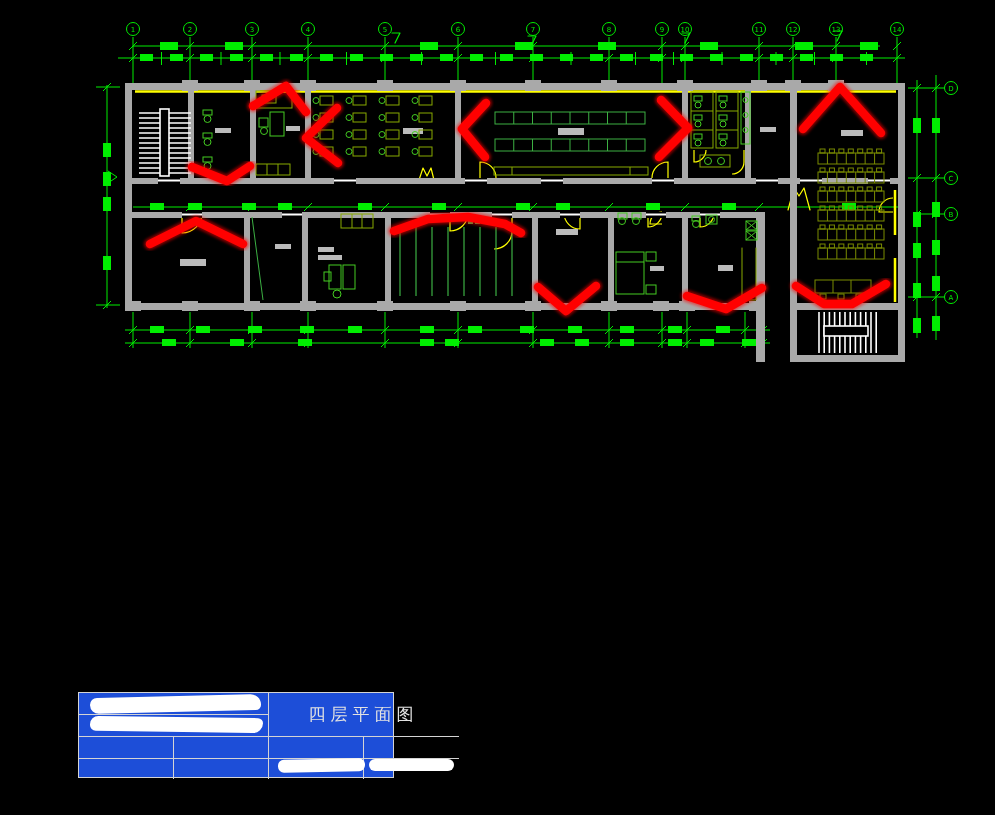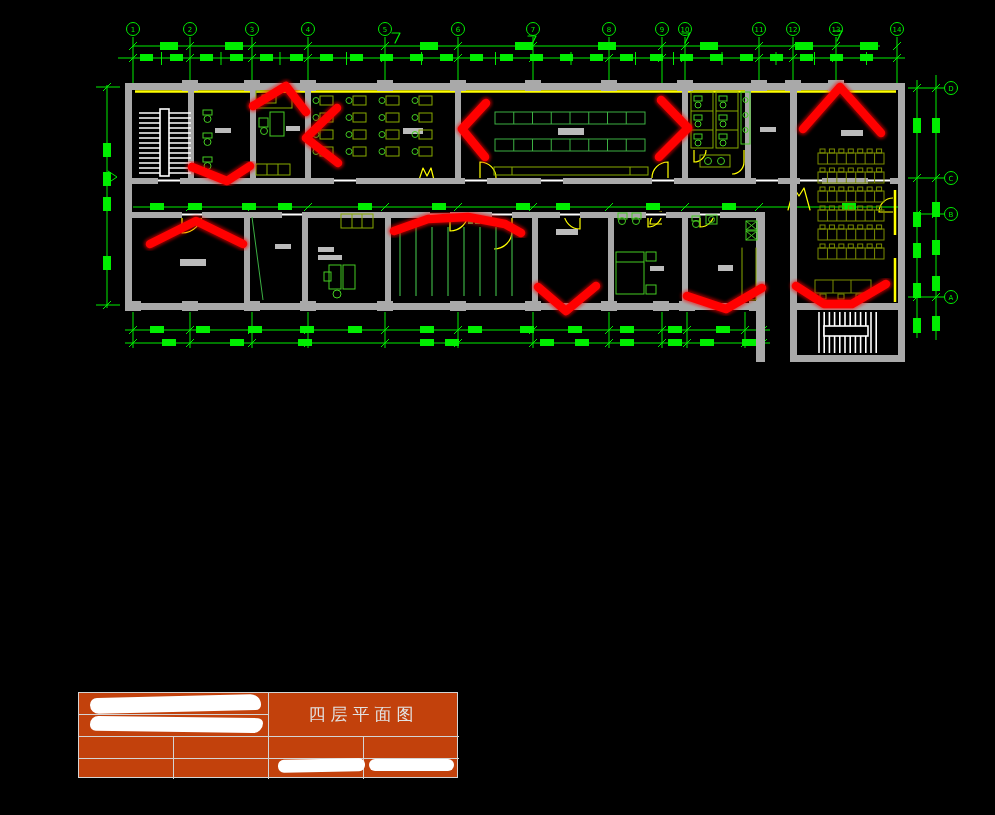--- a/index.html
+++ b/index.html
@@ -1,20 +1,20 @@
 <!DOCTYPE html>
 <html><head>
 <meta charset="utf-8">
 <style>
   html,body{margin:0;padding:0;background:#000;}
   body{width:995px;height:815px;overflow:hidden;position:relative;font-family:"DejaVu Sans",sans-serif;}
   #stage{position:absolute;left:0;top:0;width:995px;height:815px;}
   svg{position:absolute;left:0;top:0;}
   
-  .tblock{position:absolute;left:78px;top:692px;width:380px;height:86px;border:1px solid #d4d4d4;box-sizing:border-box;background:#c2410c;}
+  .tblock{position:absolute;left:78px;top:692px;width:316px;height:86px;border:1px solid #d4d4d4;box-sizing:border-box;background:#1d4ed8;}
   .tb-line{position:absolute;background:#d4d4d4;}
   .tb-v1{left:189px;top:0;width:1px;height:86px;}
   .tb-v2{left:94px;top:43px;width:1px;height:43px;}
   .tb-v3{left:284px;top:43px;width:1px;height:43px;}
   .tb-h1{left:0;top:21px;width:190px;height:1px;}
   .tb-h2{left:0;top:43px;width:380px;height:1px;}
   .tb-h3{left:0;top:65px;width:380px;height:1px;}
   .tb-title{position:absolute;left:189px;top:0;width:191px;height:43px;display:flex;align-items:center;justify-content:center;
             color:#e2e2e2;font-size:17px;letter-spacing:5px;font-family:"DejaVu Sans",sans-serif;}
   .blob{position:absolute;background:#fff;border-radius:9px;}

